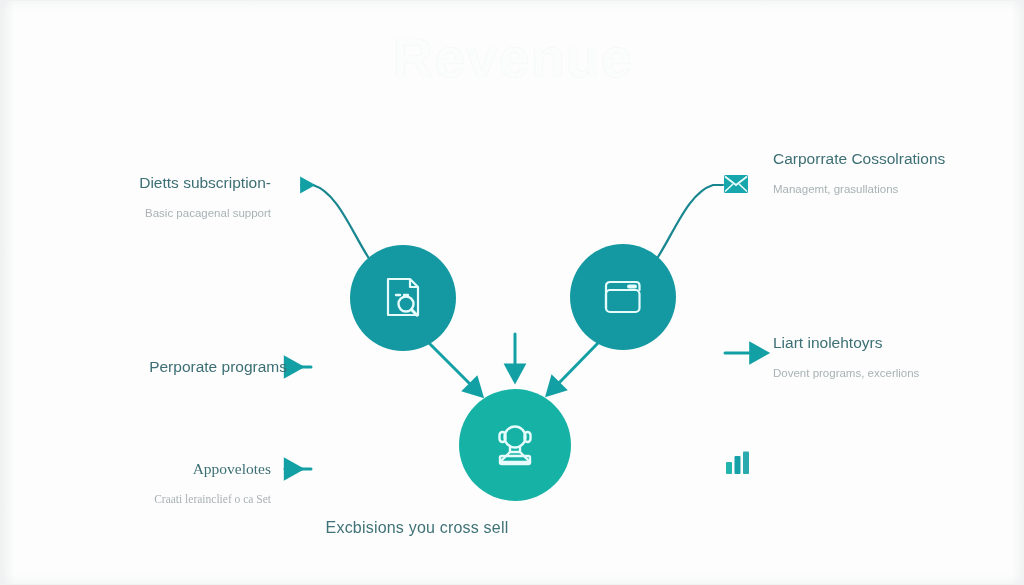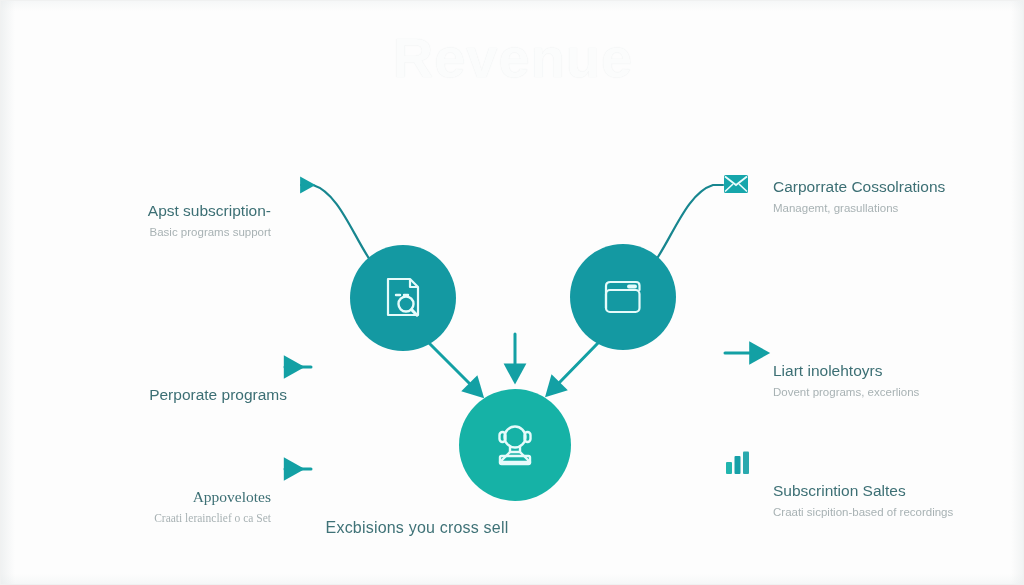--- a/index.html
+++ b/index.html
@@ -56,31 +56,30 @@
   
   .node-text {
     position: absolute;
   }
   .node-text .headline {
     font-size: 15.5px;
     font-weight: 400;
     color: #3c6f74;
     line-height: 24px;
     white-space: nowrap;
-    margin-top: 28px;
   }
   .node-text .headline.wrap {
     white-space: normal;
   }
   .node-text .sub {
     font-size: 11.5px;
     font-weight: 400;
     color: #a8b2b4;
     line-height: 17px;
-    margin-top: 1px;
+    margin-top: 10px;
   }
   .node-text.align-right {
     text-align: right;
   }
   .node-text.align-left {
     text-align: left;
   }
 
   .caption {
     position: absolute;
@@ -189,22 +188,22 @@
       <circle cx="29" cy="21" r="10.5" fill="none" stroke="#e6fbfb" stroke-width="2.4"></circle>
       <rect x="13.5" y="16" width="6" height="10" rx="3" fill="none" stroke="#e6fbfb" stroke-width="2.4"></rect>
       <rect x="38.5" y="16" width="6" height="10" rx="3" fill="none" stroke="#e6fbfb" stroke-width="2.4"></rect>
       <path d="M24,31 L24,36 M34,31 L34,36" stroke="#e6fbfb" stroke-width="2.4" stroke-linecap="round"></path>
       <path d="M14,46 L24,36 L34,36 L44,46 Z" fill="none" stroke="#e6fbfb" stroke-width="2.4" stroke-linejoin="round"></path>
       <rect x="14" y="40" width="30" height="8" rx="1.5" fill="none" stroke="#e6fbfb" stroke-width="2.4"></rect>
     </svg>
   </div>
 
   <div class="node-text align-right" style="left:40px; top:170px; width:230px;">
-    <div class="headline">Apst subscription-</div>
-    <div class="sub">Basic programs support</div>
+    <div class="headline">Dietts subscription-</div>
+    <div class="sub">Basic pacagenal support</div>
   </div>
 
   <div class="node-text align-right" style="left:56px; top:354px; width:230px;">
     <div class="headline">Perporate programs</div>
   </div>
 
   <div class="node-text align-right" style="left:40px; top:456px; width:230px;font-family:Liberation Serif, serif;">
     <div class="headline">Appovelotes</div>
     <div class="sub">Craati lerainclief o ca Set</div>
   </div>
@@ -224,20 +223,16 @@
     <div class="headline">Liart inolehtoyrs</div>
     <div class="sub">Dovent programs, excerlions</div>
   </div>
 
   <svg class="mini-icon" style="left:724px; top:450px;" width="26" height="24" viewBox="0 0 26 24">
     <rect x="1" y="11" width="6" height="12" rx="1" fill="#22b5ae"></rect>
     <rect x="9.5" y="5" width="6" height="18" rx="1" fill="#16a0a8"></rect>
     <rect x="18" y="0.5" width="6" height="22.5" rx="1" fill="#2aa9ae"></rect>
   </svg>
 
-  <div class="node-text align-left" style="left:772px; top:450px; width:200px;">
-    <div class="headline">Subscrintion Saltes</div>
-    <div class="sub wrap">Craati sicpition-based of recordings</div>
-  </div>
 
   <div class="caption">Excbisions you cross sell</div>
 
 </div>
 
 </body></html>

